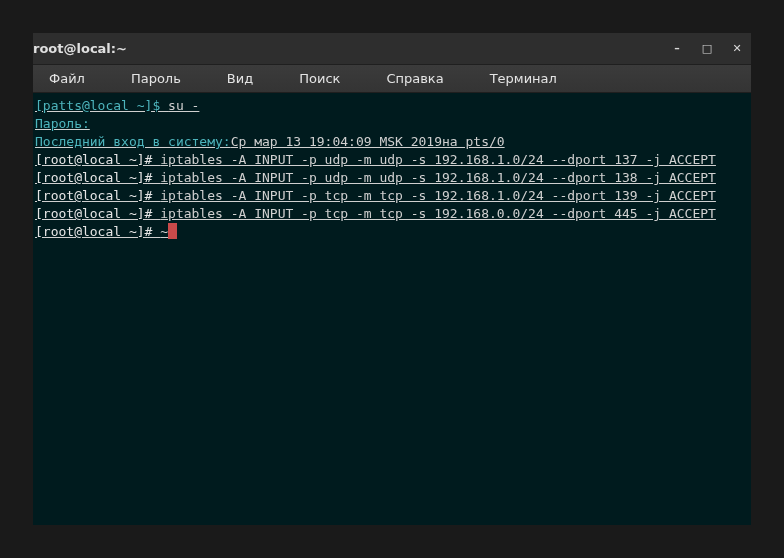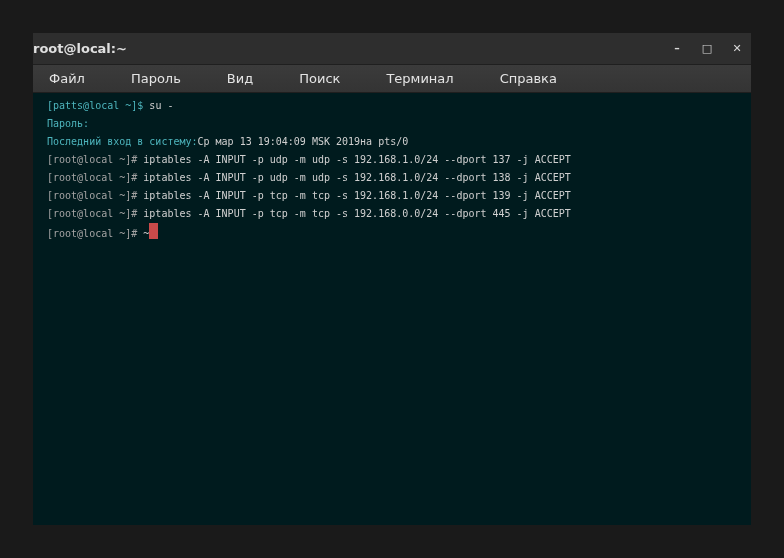--- a/index.html
+++ b/index.html
@@ -67,31 +67,32 @@
     }
     .menu-item {
       color: #e4e4e4;
       font-size: 13px;
       padding: 4px 10px;
       cursor: pointer;
     }
     .terminal {
       flex: 1;
       background: #001b1e;
-      padding: 4px 14px;
+      padding: 4px 2px;
       font-family: "DejaVu Sans Mono", "Liberation Mono", monospace;
-      font-size: 10px;
+      font-size: 13px;
       line-height: 18px;
       color: #d0d0d0;
       white-space: pre-wrap;
       word-break: break-all;
       overflow: hidden;
+      text-decoration: underline;
     }
     .c-teal { color: #4db5bd; }
-    .c-red { color: #a3a3a3; }
+    .c-red { color: #e5e5e5; }
     .c-text { color: #d0d0d0; }
     .cursor {
       display: inline-block;
       width: 9px;
       height: 16px;
       background: #c94a4a;
       vertical-align: text-bottom;
     }
     .line { display: block; }
   </style>
@@ -106,18 +107,18 @@
       <span class="win-btn">□</span>
       <span class="win-btn">✕</span>
     </div>
   </div>
 
   <div class="menubar">
     <span class="menu-item">Файл</span>
     <span class="menu-item">Пароль</span>
     <span class="menu-item">Вид</span>
     <span class="menu-item">Поиск</span>
+    <span class="menu-item">Справка</span>
     <span class="menu-item">Терминал</span>
-    <span class="menu-item">Справка</span>
   </div>
 
   <div class="terminal"><span class="line"><span class="c-teal">[patts@local ~]$ </span><span class="c-text">su -</span></span><span class="line c-teal">Пароль:</span><span class="line"><span class="c-teal">Последний вход в систему:</span><span class="c-text">Ср мар 13 19:04:09 MSK 2019на pts/0</span></span><span class="line"><span class="c-red">[root@local ~]# </span><span class="c-text">iptables -A INPUT -p udp -m udp -s 192.168.1.0/24 --dport 137 -j ACCEPT</span></span><span class="line"><span class="c-red">[root@local ~]# </span><span class="c-text">iptables -A INPUT -p udp -m udp -s 192.168.1.0/24 --dport 138 -j ACCEPT</span></span><span class="line"><span class="c-red">[root@local ~]# </span><span class="c-text">iptables -A INPUT -p tcp -m tcp -s 192.168.1.0/24 --dport 139 -j ACCEPT</span></span><span class="line"><span class="c-red">[root@local ~]# </span><span class="c-text">iptables -A INPUT -p tcp -m tcp -s 192.168.0.0/24 --dport 445 -j ACCEPT</span></span><span class="line"><span class="c-red">[root@local ~]# </span><span class="c-text">~</span><span class="cursor"></span></span></div>
 </div>
 
 </body></html>

